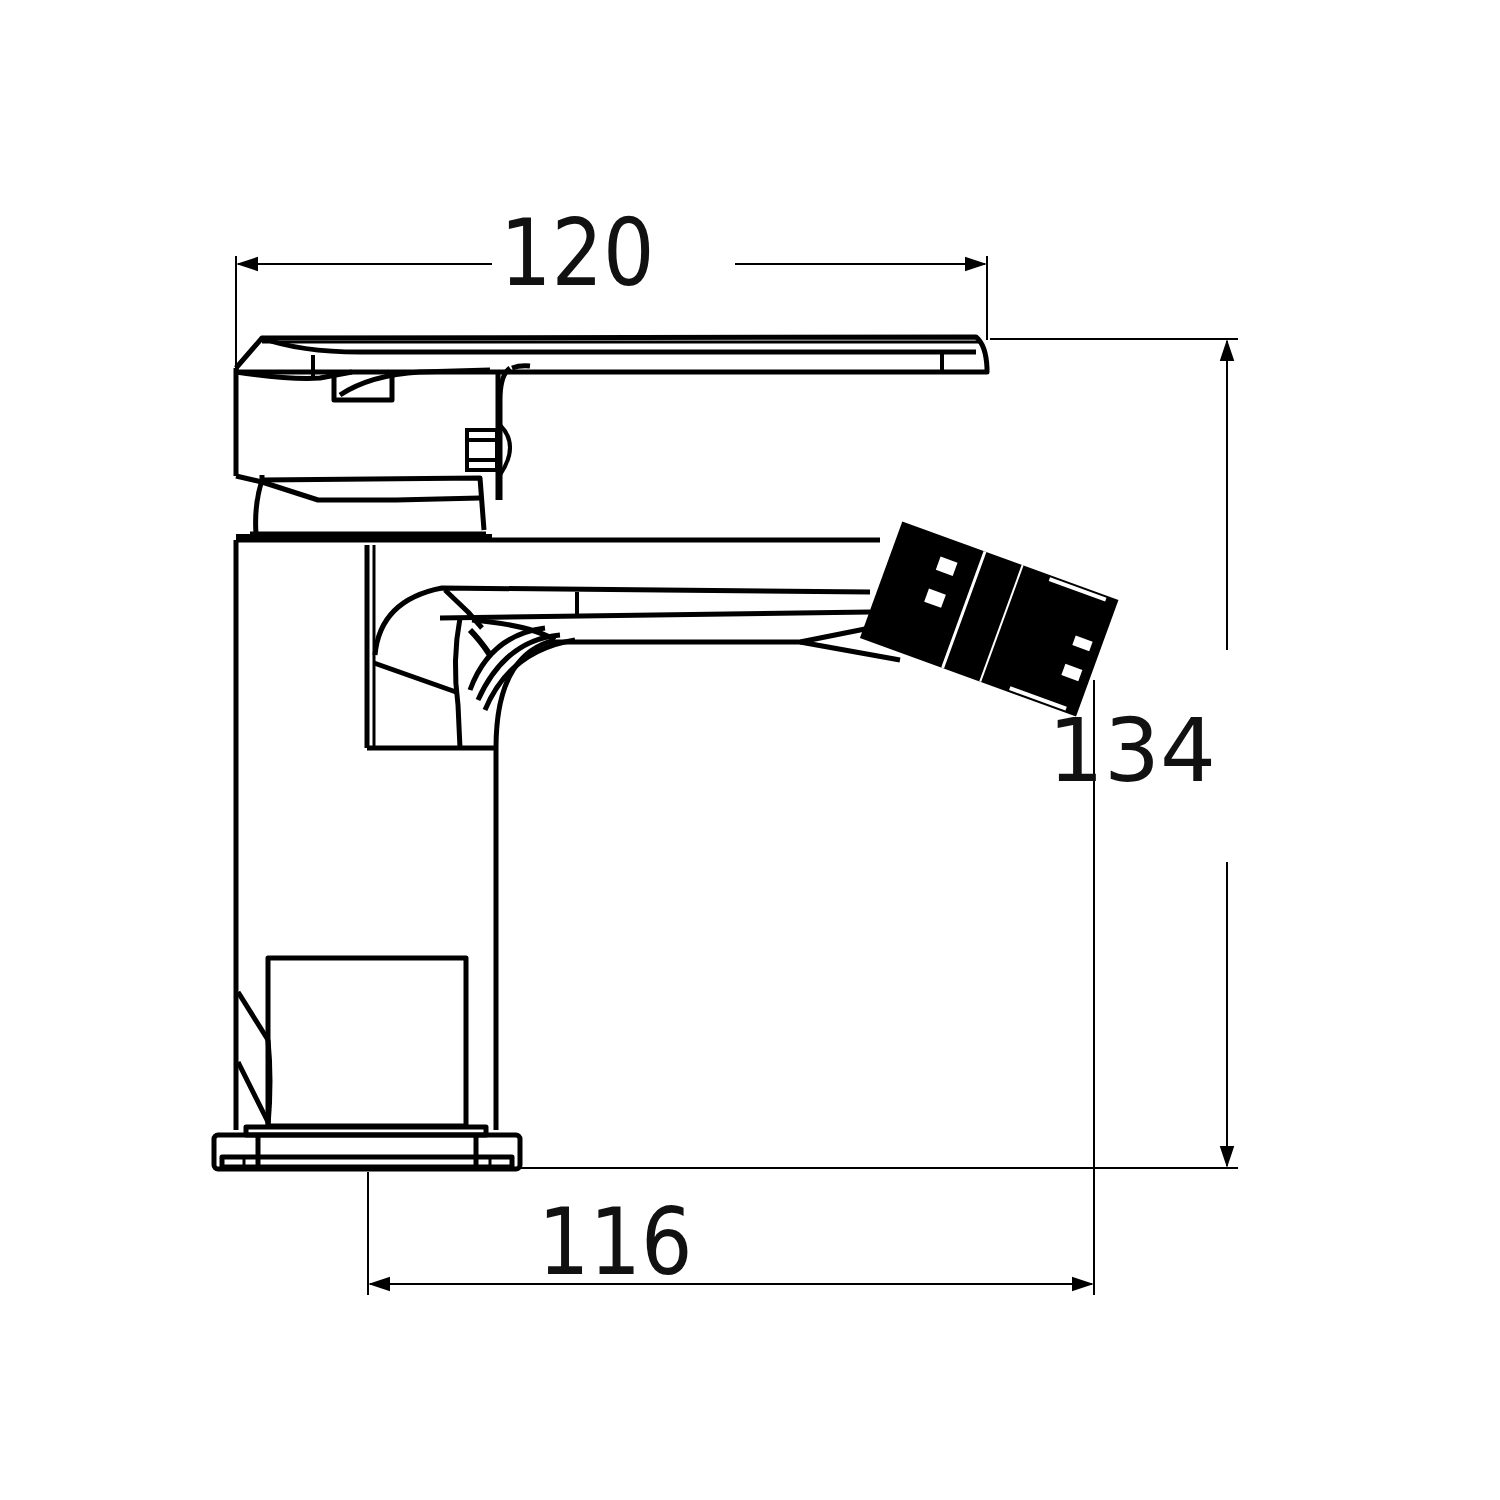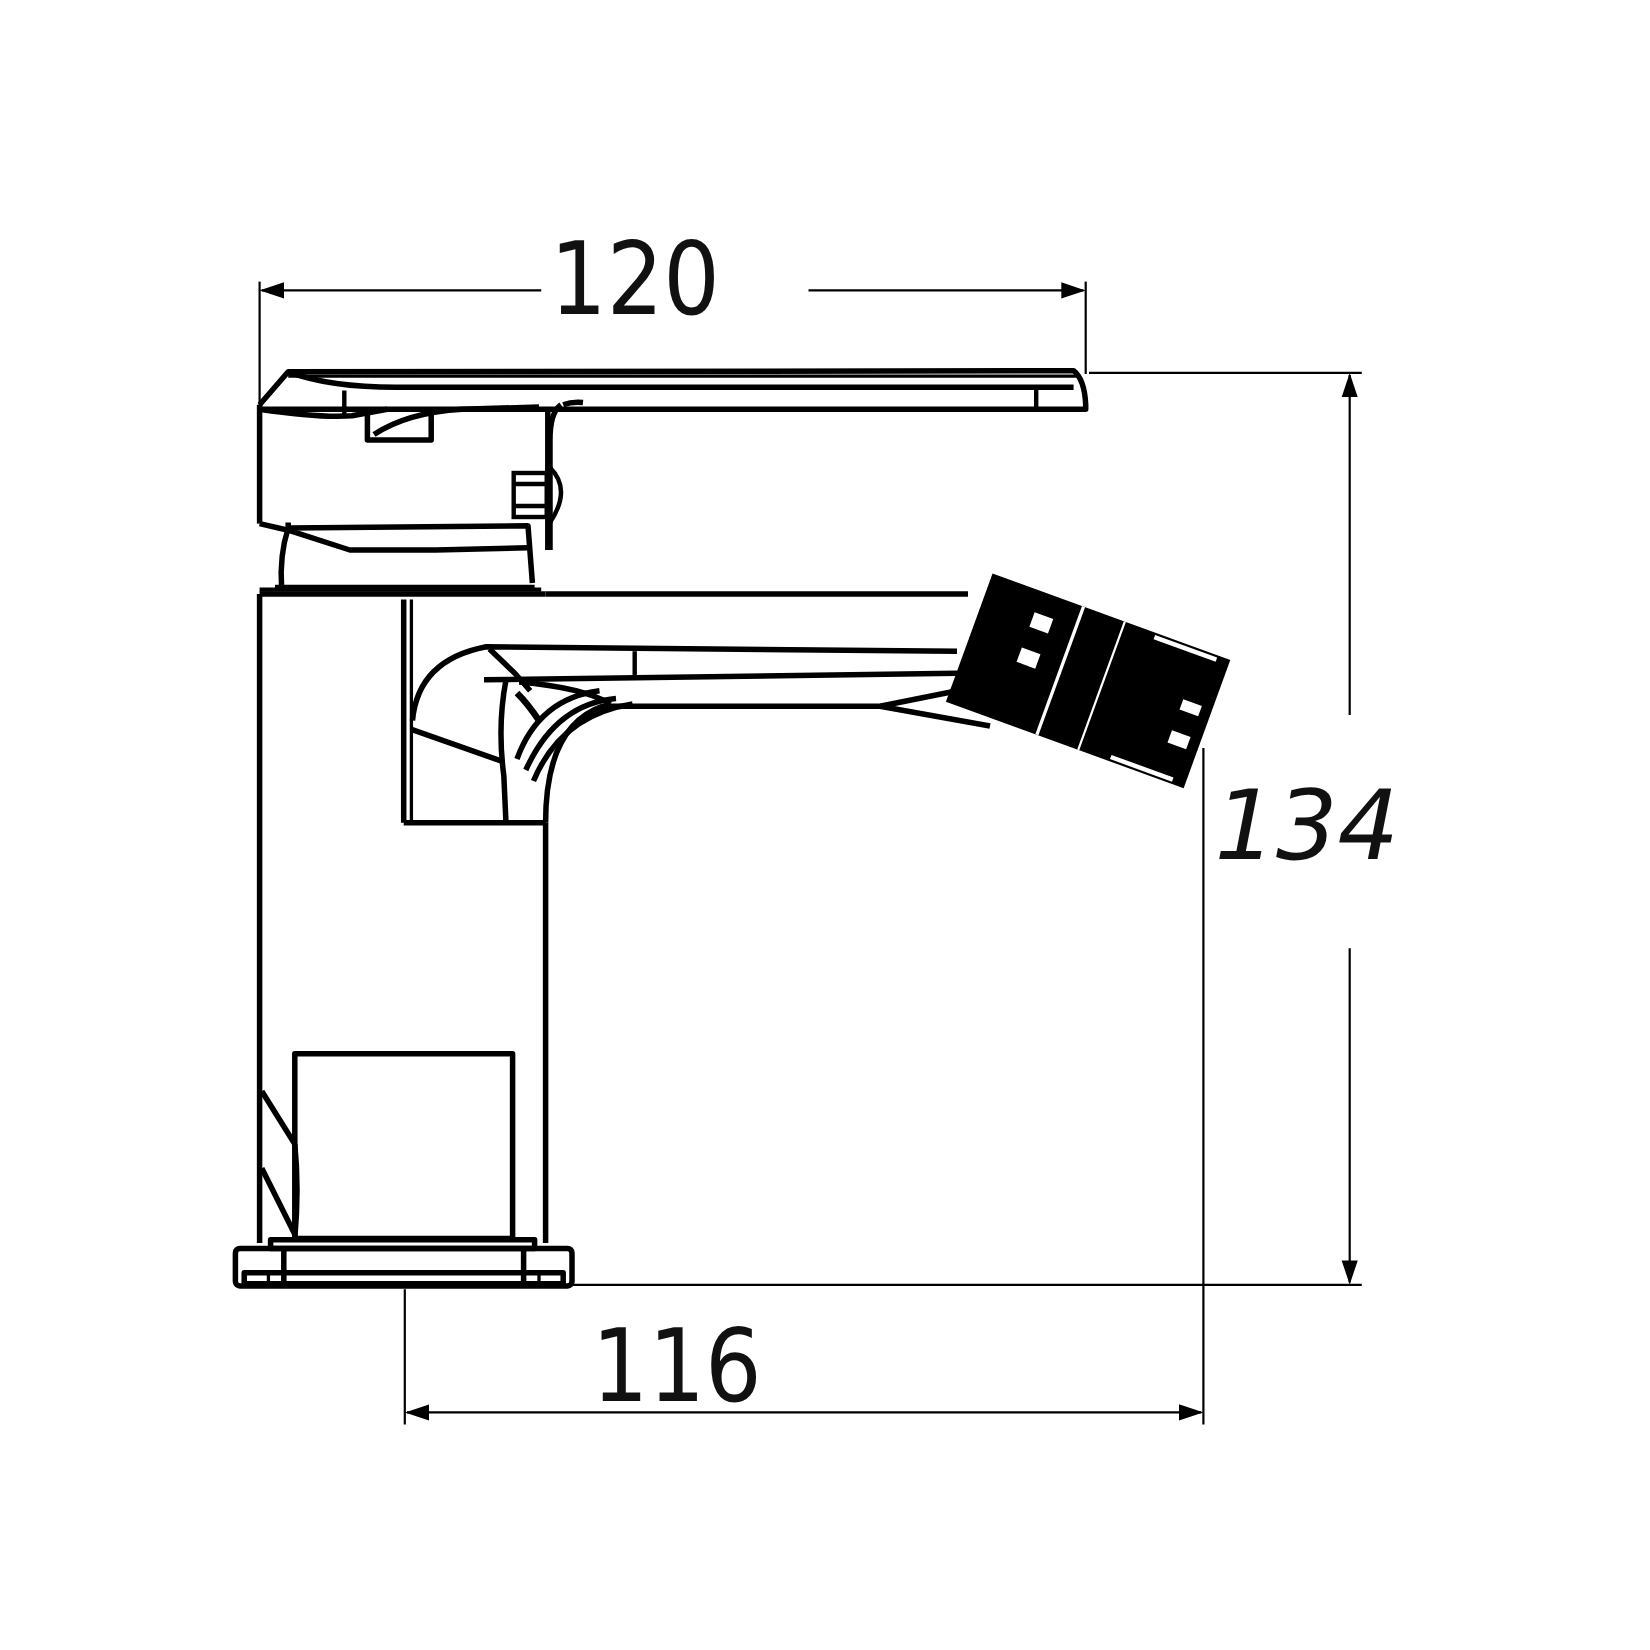--- a/index.html
+++ b/index.html
@@ -6,21 +6,21 @@
   body { width: 1500px; height: 1500px; position: relative; overflow: hidden; }
   svg { position: absolute; left: 0; top: 0; }
   .dim-label {
     position: absolute;
     font-family: "DejaVu Sans", sans-serif;
     color: #111111;
     line-height: 1;
     white-space: nowrap;
   }
   #dim-width-top { left: 500px; top: 208px; font-size: 92px; transform: scaleX(0.88); transform-origin: left top; }
-  #dim-height { left: 1104px; top: 707px; font-size: 88px; font-style: italic; }
+  #dim-height { left: 1048px; top: 707px; font-size: 88px; }
   #dim-width-bottom { left: 538px; top: 1197px; font-size: 92px; transform: scaleX(0.88); transform-origin: left top; }
 </style>
 </head>
 <body>
 
 <svg width="1500" height="1500" viewBox="0 0 1500 1500">
   <defs>
     <marker id="arrow" viewBox="0 0 12 12" refX="11" refY="6" markerWidth="22" markerHeight="22" markerUnits="userSpaceOnUse" orient="auto-start-reverse">
       <path d="M0,2 L12,6 L0,10 Z" fill="#000"></path>
     </marker>

